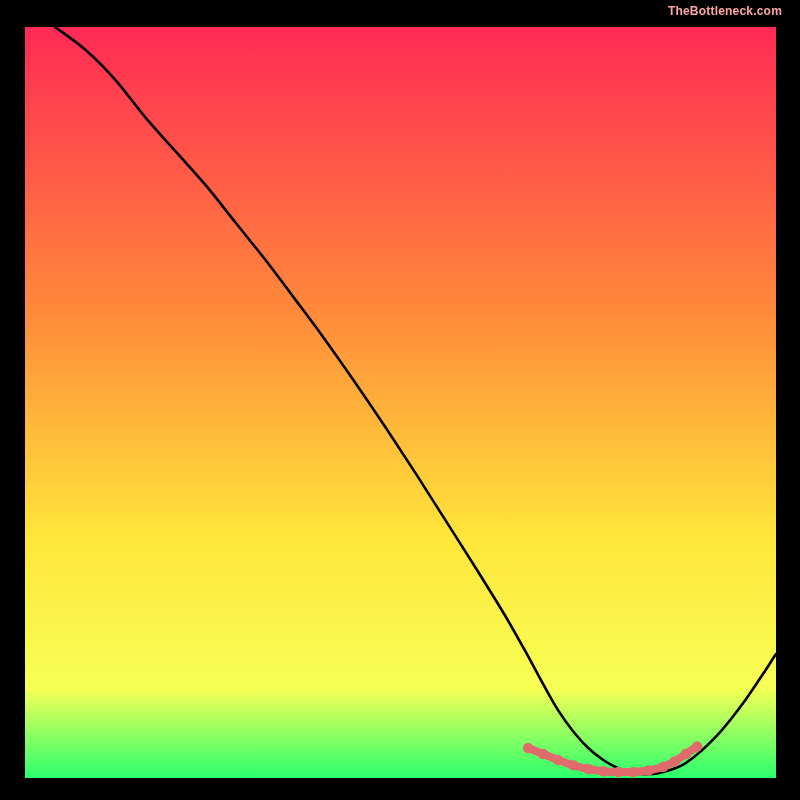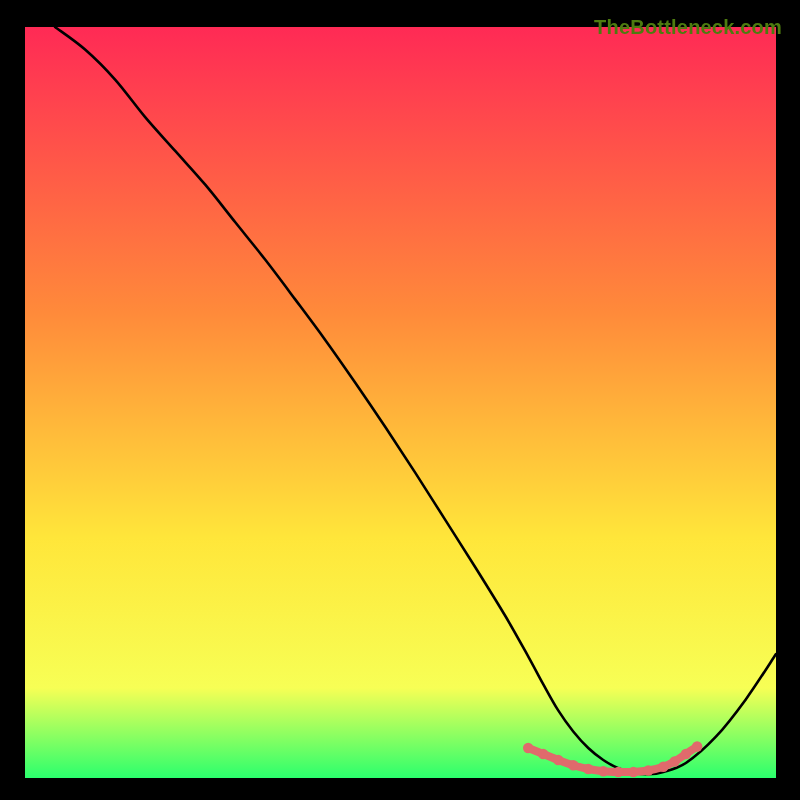--- a/index.html
+++ b/index.html
@@ -10,26 +10,26 @@
     background: #000000;
     overflow: hidden;
   }
   .container {
     position: relative;
     width: 800px;
     height: 800px;
   }
   .watermark {
     position: absolute;
-    top: 16px;
+    top: 4px;
     right: 18px;
     font-family: Arial, Helvetica, sans-serif;
-    font-size: 20px;
+    font-size: 12px;
     font-weight: bold;
-    color: #4d7c0f;
+    color: #fca5a5;
     letter-spacing: 0.2px;
     z-index: 10;
   }
   svg.plot {
     position: absolute;
     left: 0;
     top: 0;
   }
 </style>
 </head>

